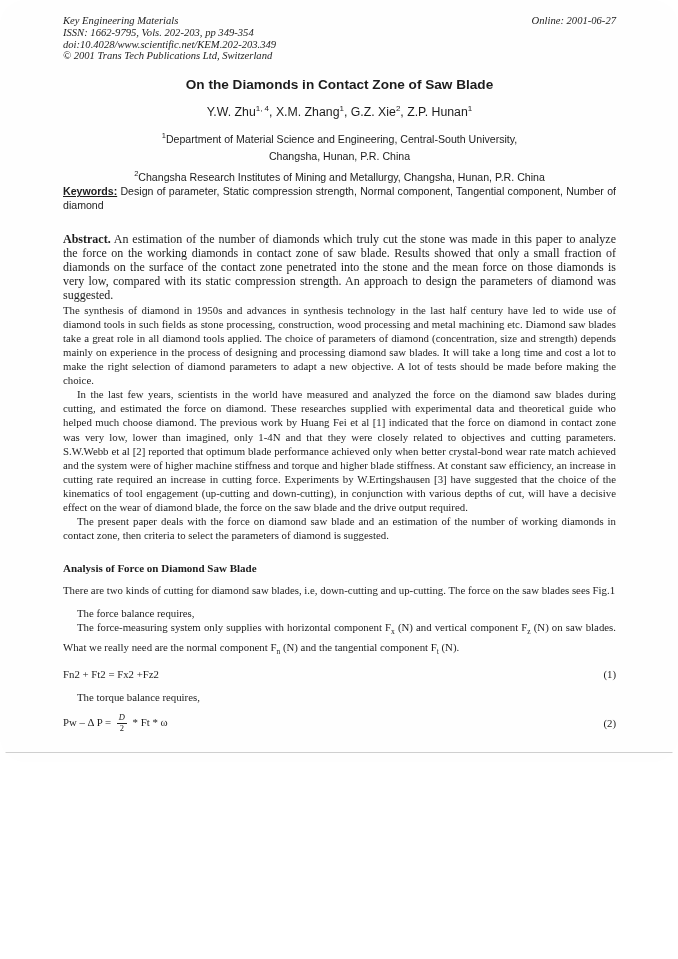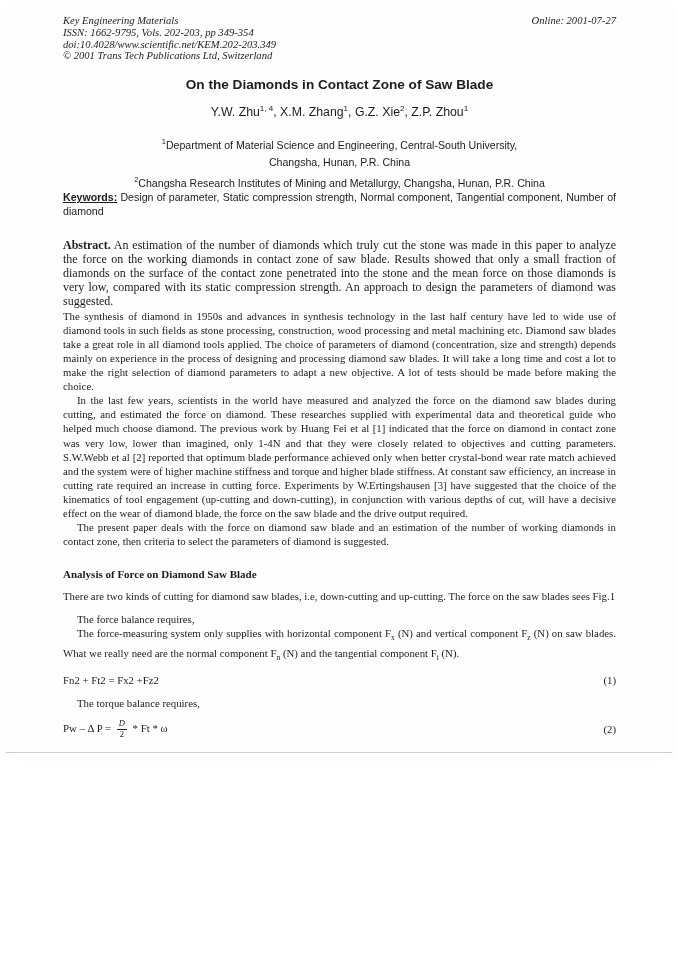--- a/index.html
+++ b/index.html
@@ -36,21 +36,21 @@
     font-size: 12.3px;
     text-align: center;
     margin-top: 12px;
   }
   .authors sup { font-size: 8px; }
   .affiliations {
     font-family: "Liberation Sans", sans-serif;
     font-size: 10.6px;
     line-height: 17px;
     text-align: center;
-    margin-top: 14px;
+    margin-top: 8px;
   }
   .affiliations sup { font-size: 7.5px; }
   .keywords {
     font-family: "Liberation Sans", sans-serif;
     font-size: 10.6px;
     line-height: 13.4px;
     text-align: justify;
   }
   .kw-label { font-weight: bold; text-decoration: underline; }
   .abstract {
@@ -102,27 +102,27 @@
 
 <div class="page">
 
   <div class="doc-header">
     <div class="left">
       <div>Key Engineering Materials</div>
       <div>ISSN: 1662-9795, Vols. 202-203, pp 349-354</div>
       <div>doi:10.4028/www.scientific.net/KEM.202-203.349</div>
       <div>© 2001 Trans Tech Publications Ltd, Switzerland</div>
     </div>
-    <div class="right">Online: 2001-07-27</div>
+    <div class="right">Online: 2001-06-27</div>
   </div>
 
   <div class="paper-title">On the Diamonds in Contact Zone of Saw Blade</div>
 
   <div class="authors">
-    <span><span>Y.W. Zhu</span><sup>1, 4</sup><span>, </span></span><span><span>X.M. Zhang</span><sup>1</sup><span>, </span></span><span><span>G.Z. Xie</span><sup>2</sup><span>, </span></span><span><span>Z.P. Zhou</span><sup>1</sup></span>
+    <span><span>Y.W. Zhu</span><sup>1, 4</sup><span>, </span></span><span><span>X.M. Zhang</span><sup>1</sup><span>, </span></span><span><span>G.Z. Xie</span><sup>2</sup><span>, </span></span><span><span>Z.P. Hunan</span><sup>1</sup></span>
   </div>
 
   <div class="affiliations">
     <div><sup>1</sup><span>Department of Material Science and Engineering, Central-South University,</span></div>
     <div><span>Changsha, Hunan, P.R. China</span></div>
     <div><sup>2</sup><span>Changsha Research Institutes of Mining and Metallurgy, Changsha, Hunan, P.R. China</span></div>
   </div>
 
   <div class="keywords">
     <span class="kw-label">Keywords:</span>

